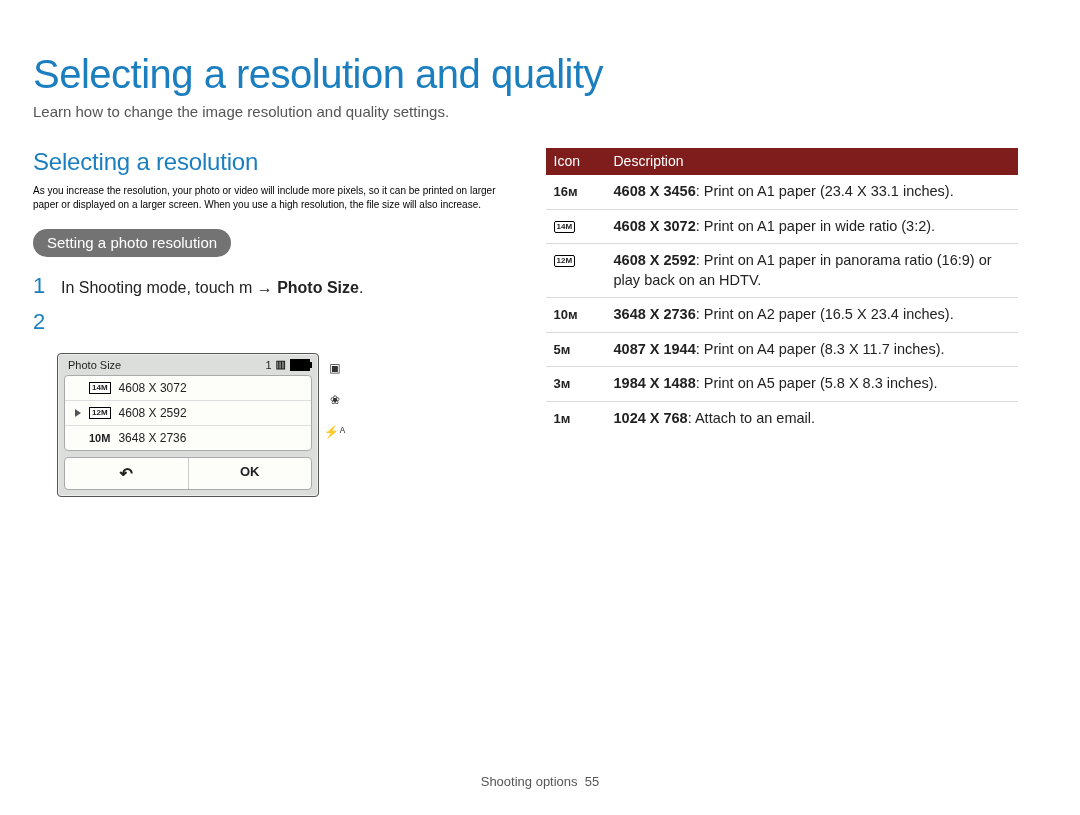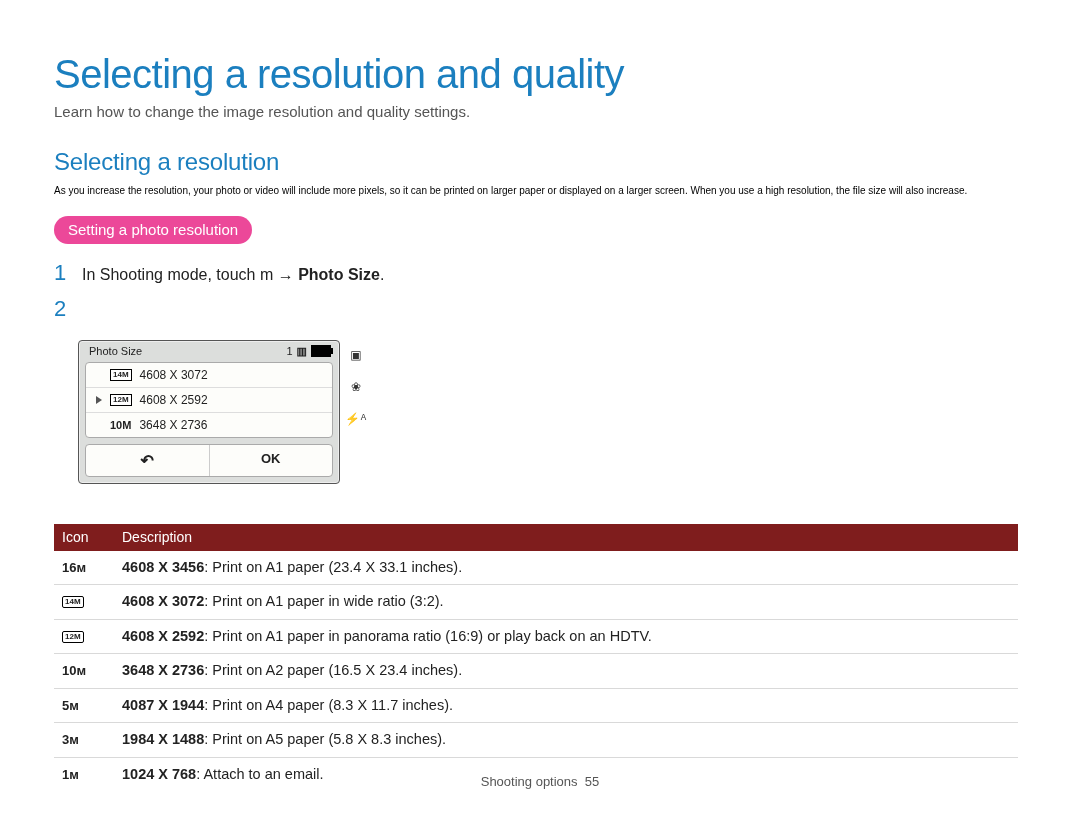--- a/index.html
+++ b/index.html
@@ -6,21 +6,21 @@
     margin: 0;
     padding: 0;
     width: 1080px;
     height: 815px;
     background: #ffffff;
     font-family: Arial, Helvetica, sans-serif;
     color: #222;
     font-size: 15px;
   }
   .page {
-    padding: 52px 62px 0 54px;
+    padding: 52px 62px 0 33px;
     position: relative;
     height: 815px;
     box-sizing: border-box;
   }
   h1.title {
     font-family: Arial, Helvetica, sans-serif;
     font-weight: 400;
     color: #1b7fbf;
     font-size: 40px;
     margin: 0 0 6px 0;
@@ -28,42 +28,41 @@
     font-stretch: condensed;
   }
   .subtitle {
     color: #555;
     font-size: 15px;
     margin-bottom: 28px;
   }
   .columns {
     display: flex;
     gap: 40px;
-    flex-direction: column;
   }
   .col {
     flex: 1 1 0;
   }
   h2.section {
     color: #1b7fbf;
     font-size: 24px;
     font-weight: 400;
     font-stretch: condensed;
     margin: 0 0 8px 0;
     letter-spacing: -0.2px;
   }
   .para {
     color: #000000;
     line-height: 1.35;
     margin-bottom: 18px;
     font-size: 10px;
   }
   .pill {
     display: inline-block;
-    background: #ec4899;
+    background: #737373;
     color: #fff;
     border-radius: 14px;
     padding: 5px 14px 6px;
     font-size: 15px;
     margin-bottom: 16px;
   }
   .steps {
   }
   .step {
     display: flex;

